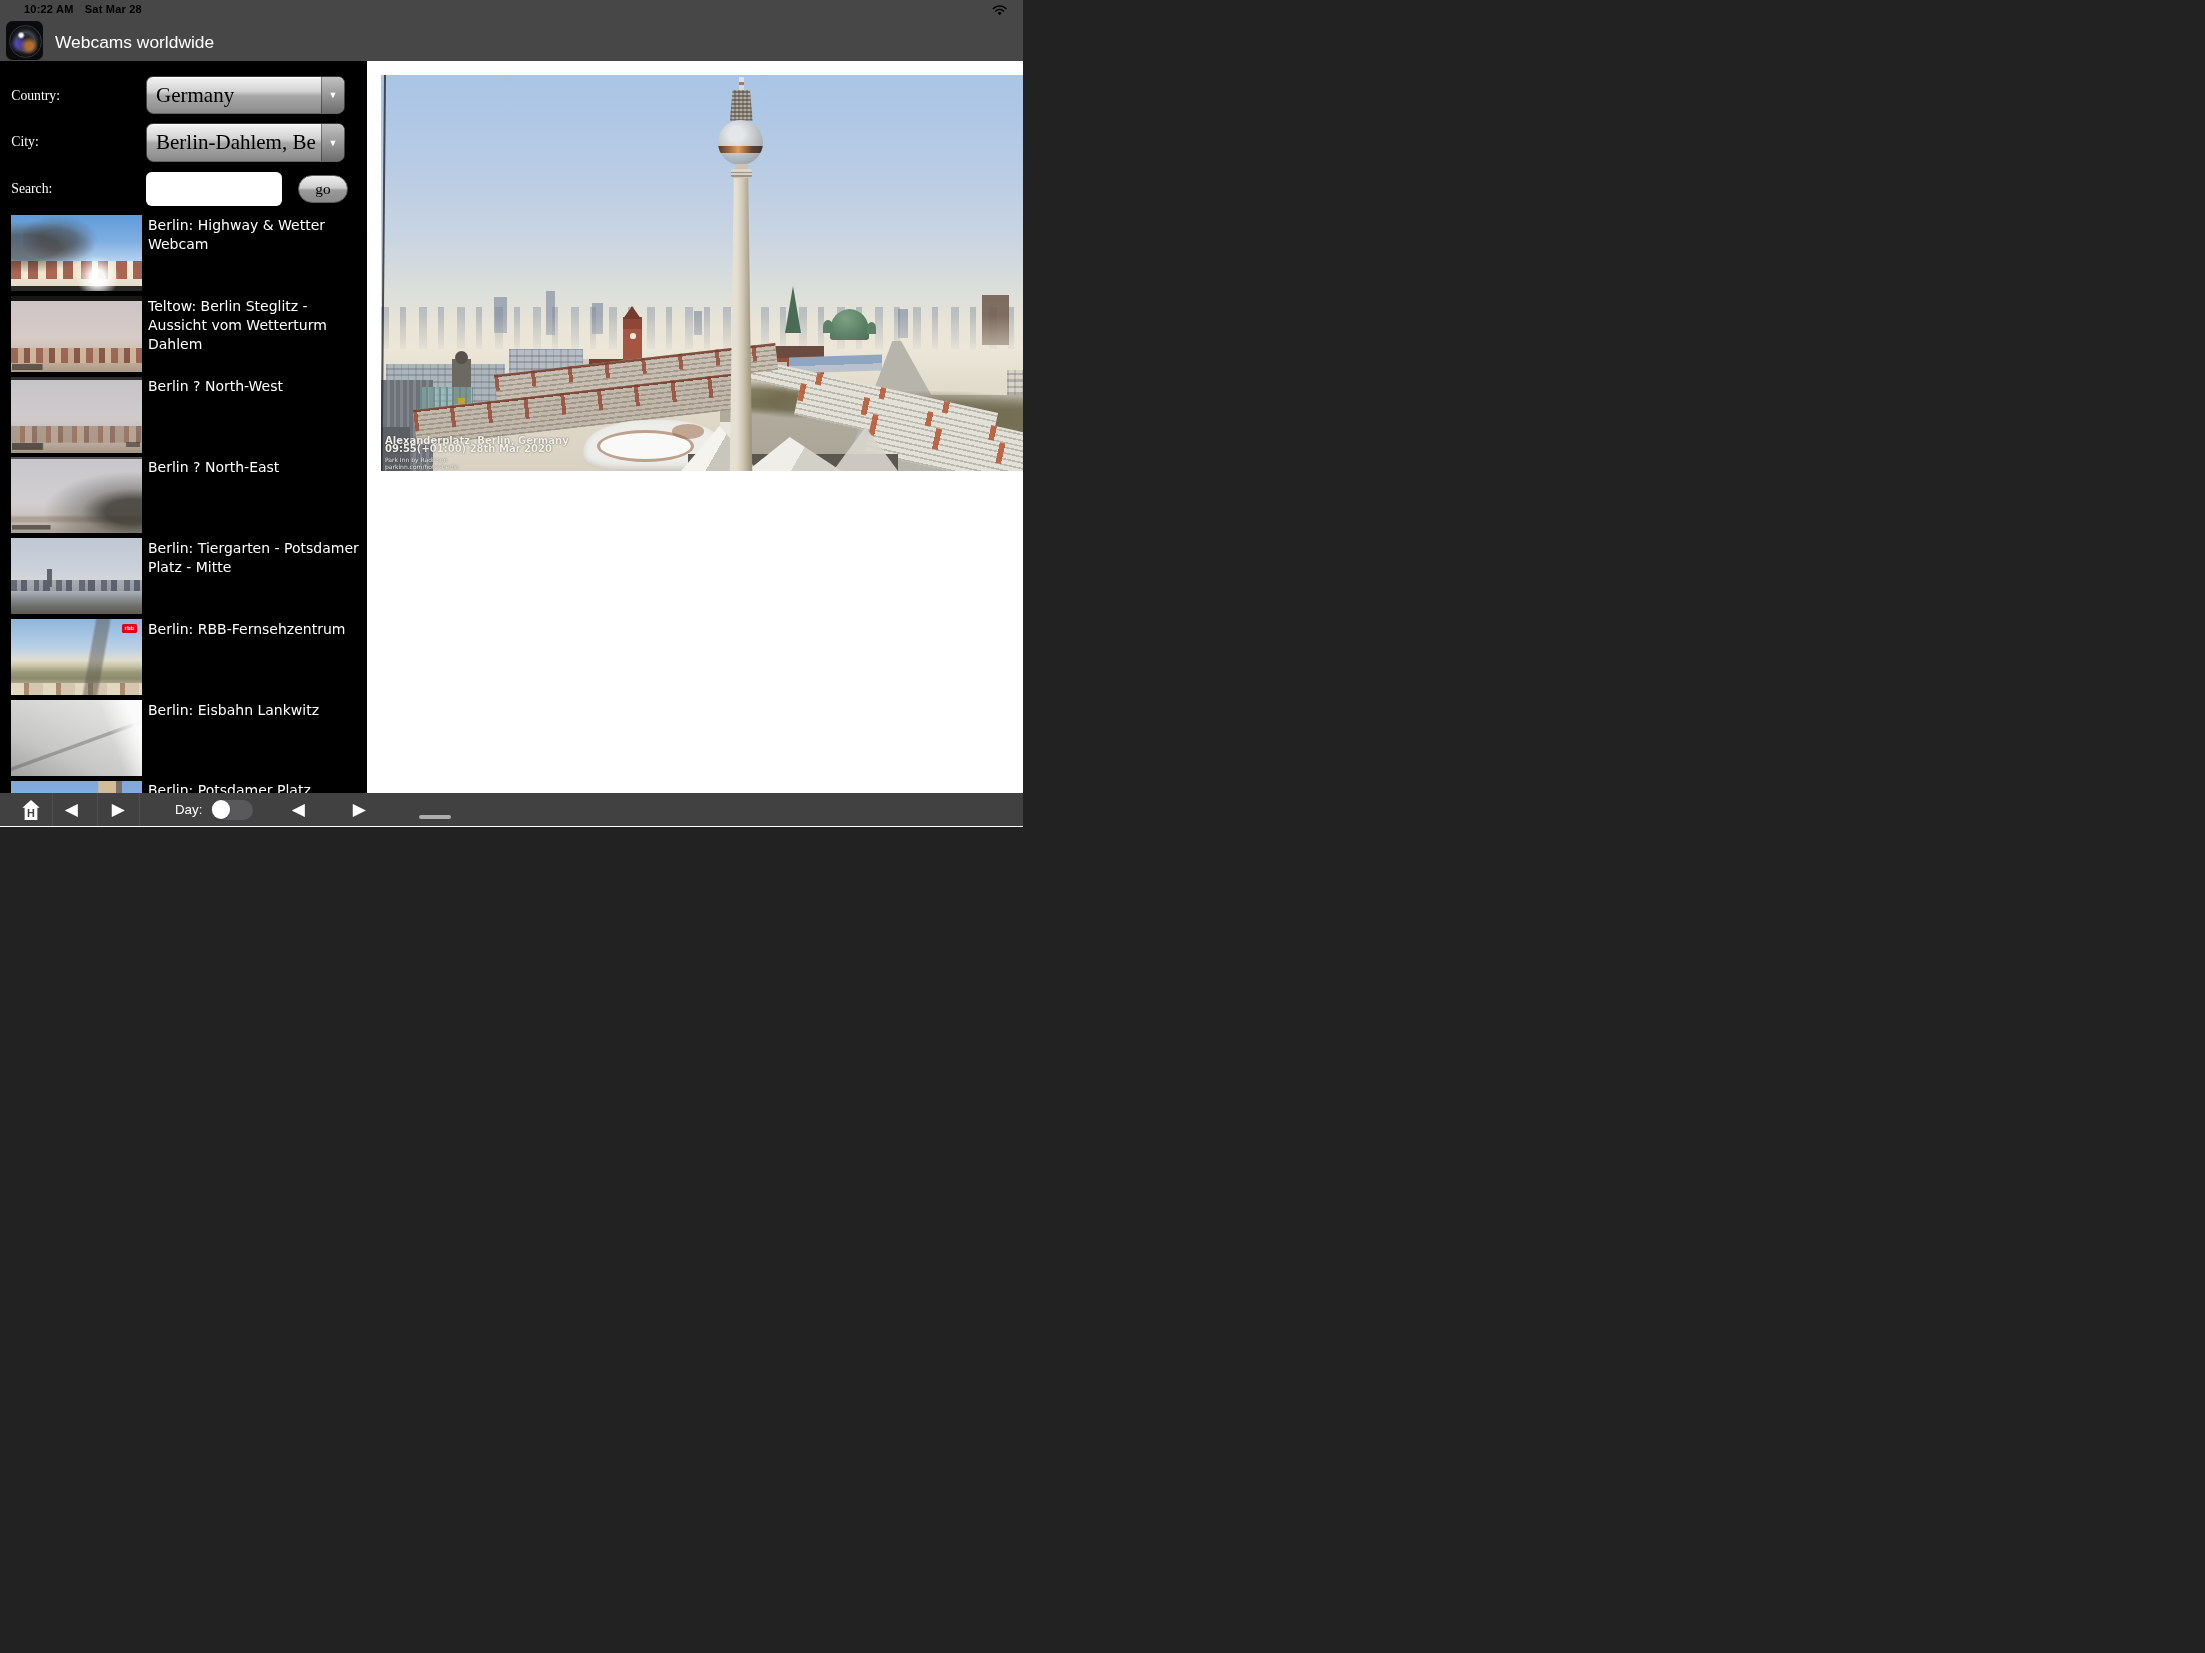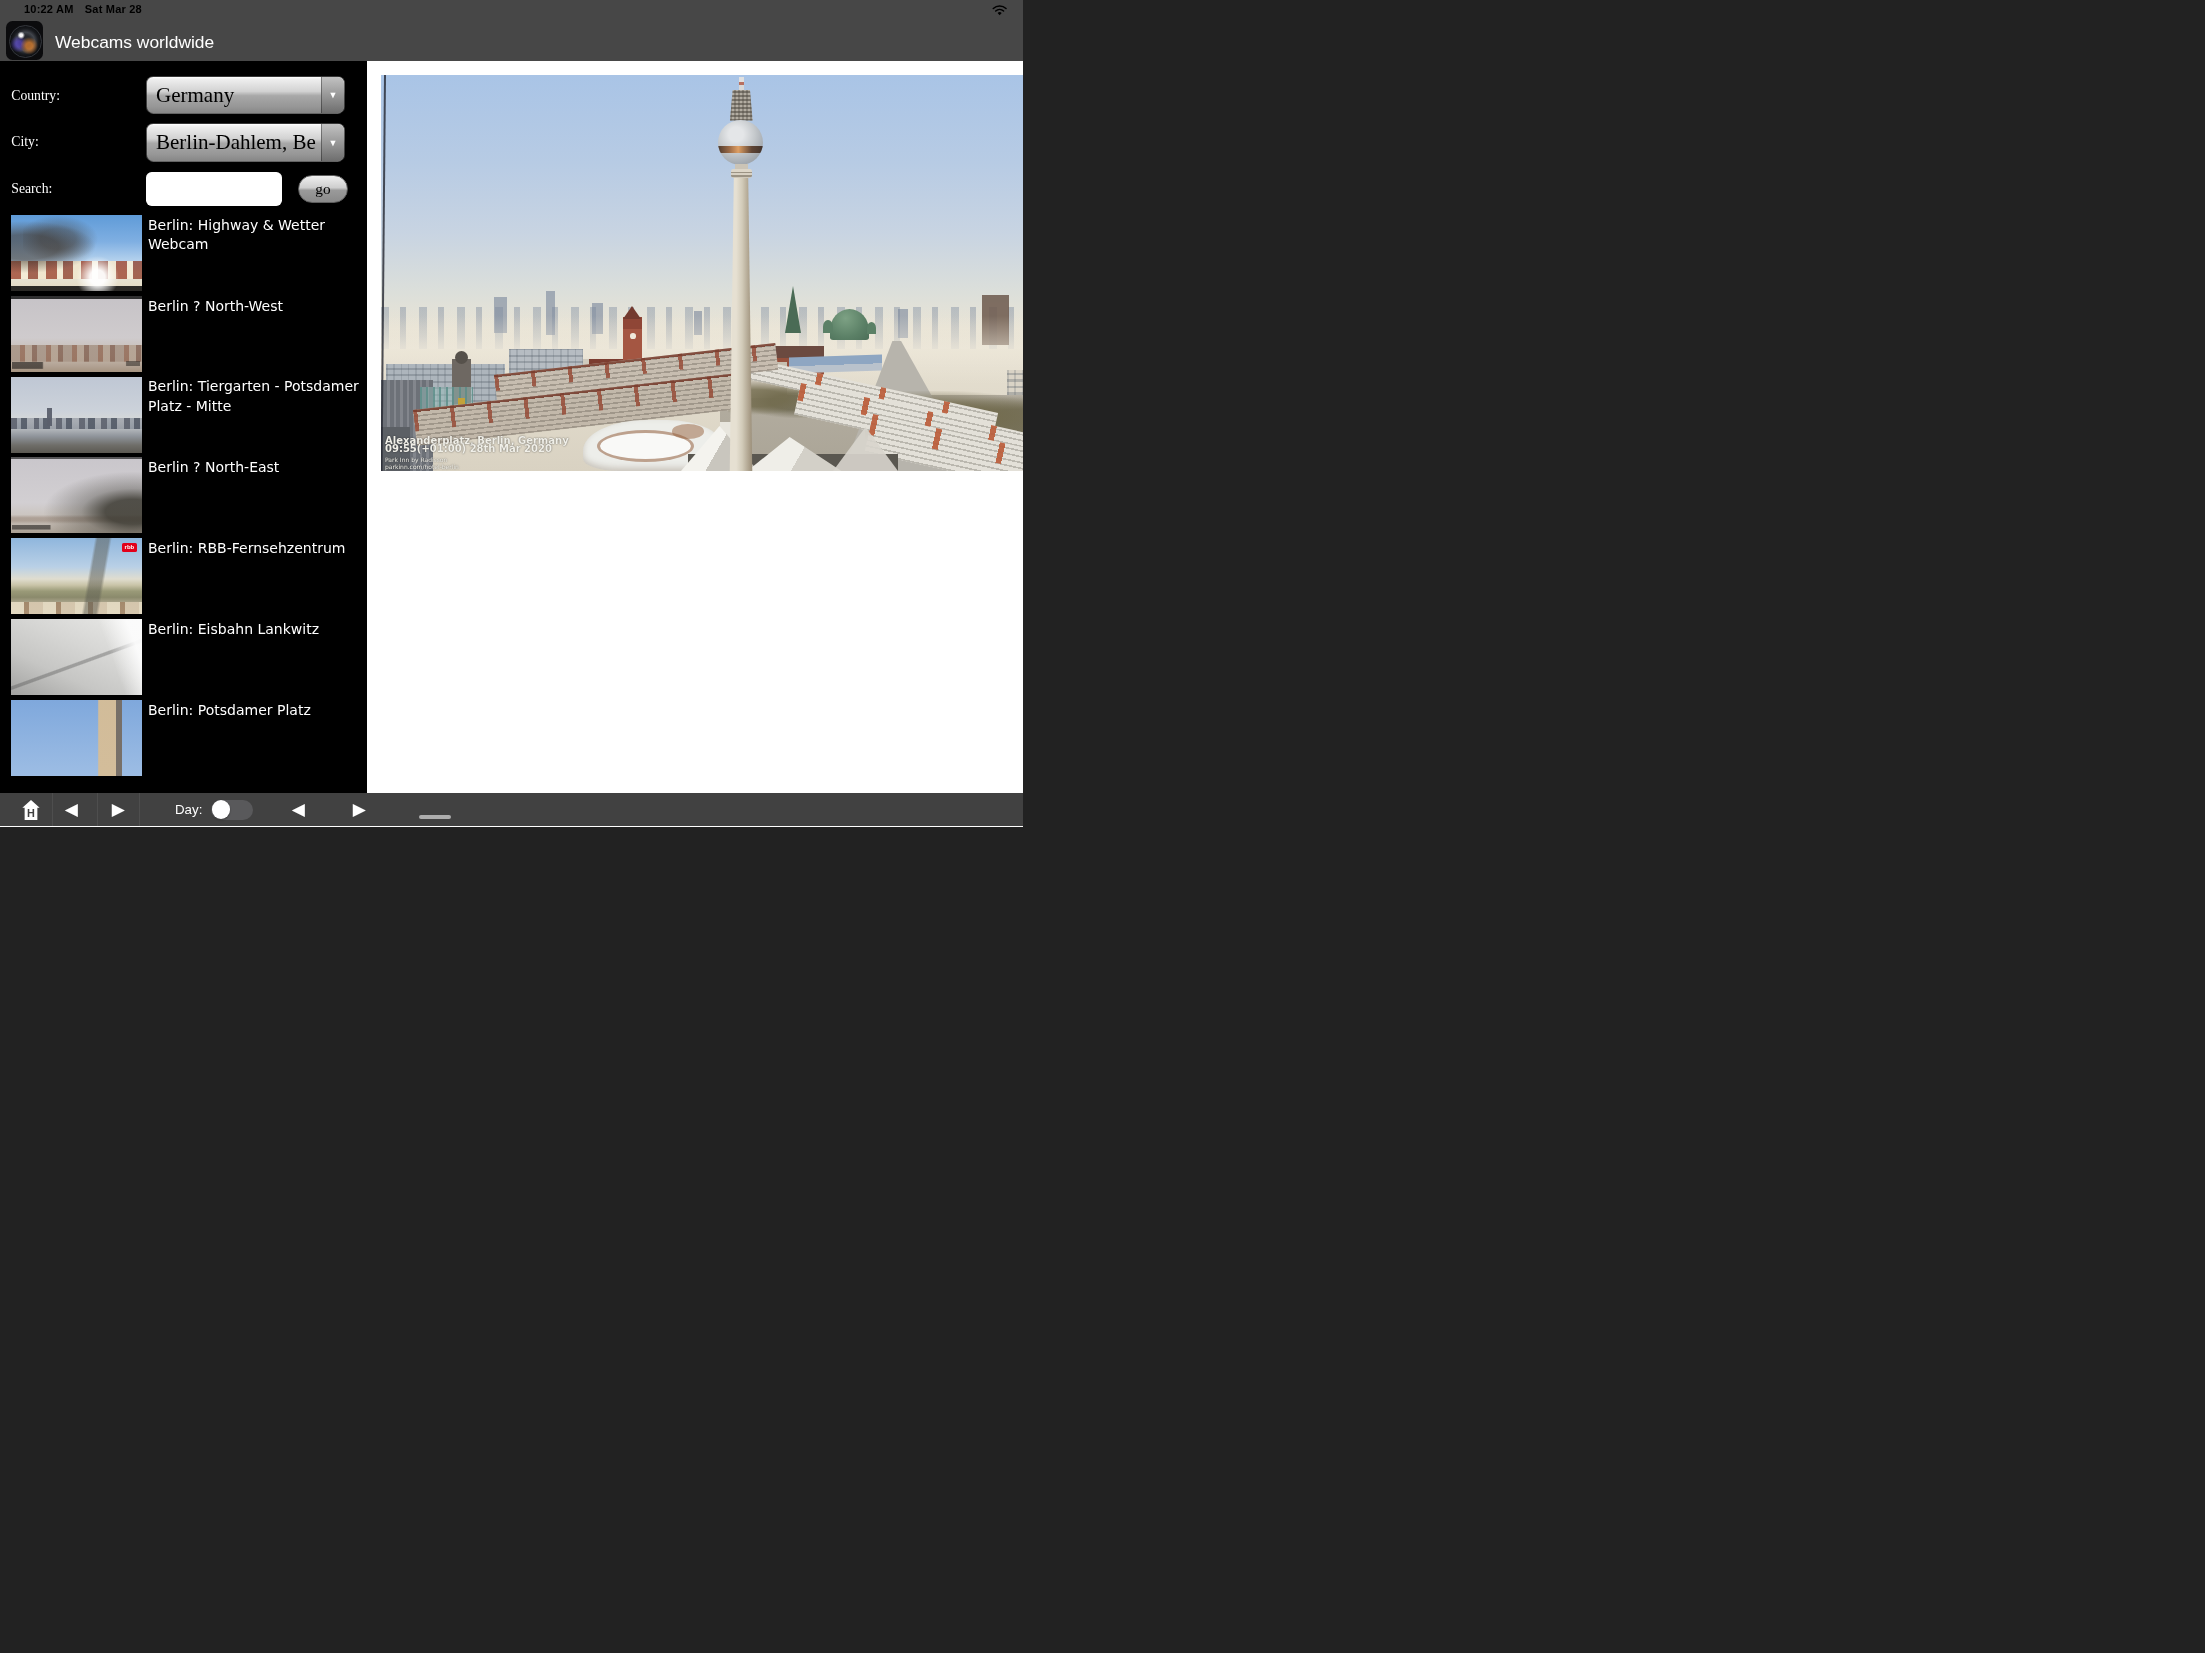--- a/index.html
+++ b/index.html
@@ -197,30 +197,34 @@
     <div class="go-btn">
         <span>go</span>
       </div>
 
     <div class="cam-list">
       <div class="cam-item">
         <div class="thumb t1"></div>
         <div class="cam-title">Berlin: Highway &amp; Wetter Webcam</div>
       </div>
       <div class="cam-item">
+        <div class="thumb t2"></div>
+        <div class="cam-title">Teltow: Berlin Steglitz - Aussicht vom Wetterturm Dahlem</div>
+      </div>
+      <div class="cam-item">
         <div class="thumb t3"></div>
         <div class="cam-title">Berlin ? North-West</div>
       </div>
       <div class="cam-item">
+        <div class="thumb t4"></div>
+        <div class="cam-title">Berlin ? North-East</div>
+      </div>
+      <div class="cam-item">
         <div class="thumb t5"></div>
         <div class="cam-title">Berlin: Tiergarten - Potsdamer Platz - Mitte</div>
-      </div>
-      <div class="cam-item">
-        <div class="thumb t4"></div>
-        <div class="cam-title">Berlin ? North-East</div>
       </div>
       <div class="cam-item">
         <div class="thumb t6">
           <div class="rbb-badge">rbb</div>
         </div>
         <div class="cam-title">Berlin: RBB-Fernsehzentrum</div>
       </div>
       <div class="cam-item">
         <div class="thumb t7"></div>
         <div class="cam-title">Berlin: Eisbahn Lankwitz</div>

